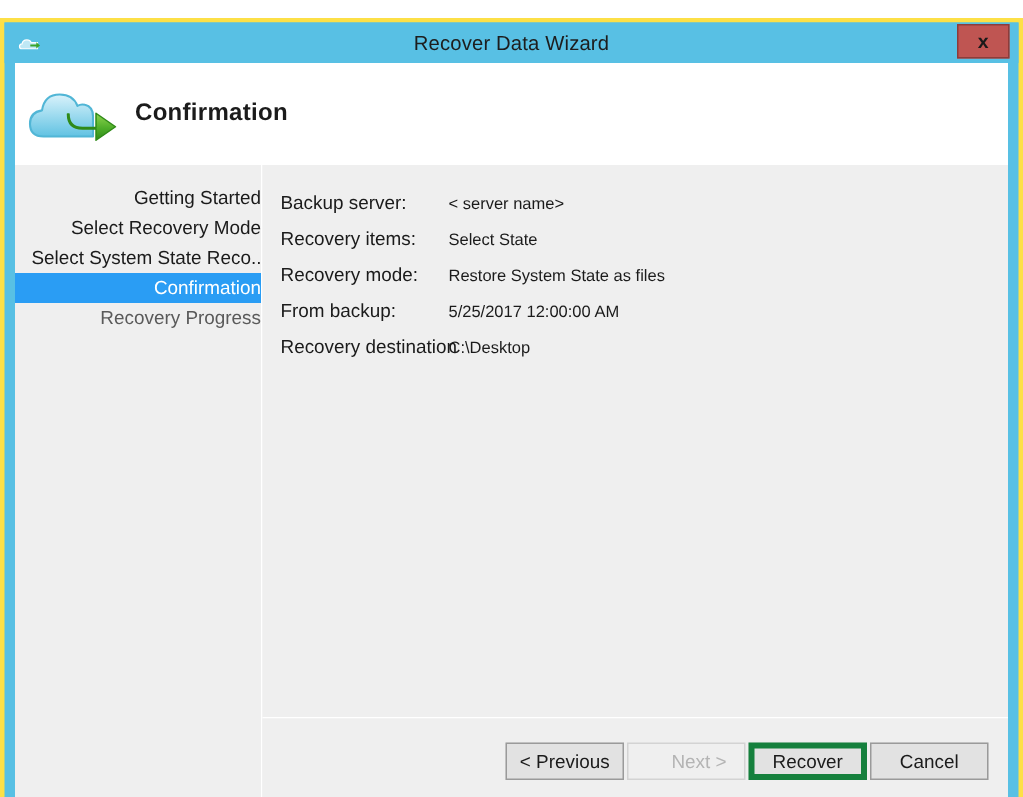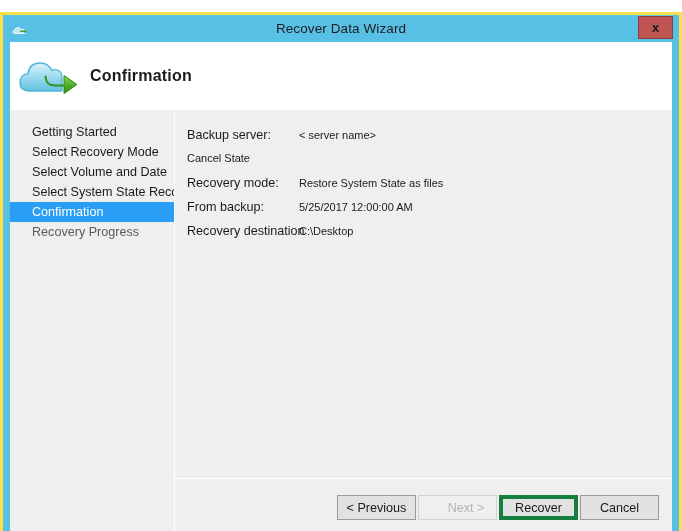--- a/index.html
+++ b/index.html
@@ -114,25 +114,26 @@
   #sidebar {
     width: 164px;
     flex: none;
     background: #efefef;
     padding-top: 12px;
     box-sizing: border-box;
   }
   .nav-item {
     height: 20px;
     line-height: 20px;
-    padding-left: 22px;
+    padding-left: 11px;
     font-size: 12.6px;
     color: #1b1b1b;
     white-space: nowrap;
     cursor: pointer;
+    text-align: right;
   }
   .nav-item.selected {
     background: #2a9df4;
     color: #ffffff;
   }
   .nav-item.disabled {
     color: #5a5a5a;
     cursor: default;
   }
 
@@ -256,37 +257,37 @@
           </svg>
         </span>
         <span id="header-title">Confirmation</span>
       </div>
 
       <div id="body">
 
         <div id="sidebar">
           <div class="nav-item">Getting Started</div>
           <div class="nav-item">Select Recovery Mode</div>
-          <div class="nav-item">Select Volume and Date</div>
           <div class="nav-item">Select System State Reco...</div>
           <div class="nav-item selected">Confirmation</div>
           <div class="nav-item disabled">Recovery Progress</div>
         </div>
 
         <div id="divider-v"></div>
 
         <div id="content-col">
 
           <div id="content">
             <div class="field-row">
               <span class="field-label">Backup server:</span>
               <span class="field-value">&lt; server name&gt;</span>
             </div>
             <div class="field-row">
-              <span class="field-value">Cancel State</span>
+              <span class="field-label">Recovery items:</span>
+              <span class="field-value">Select State</span>
             </div>
             <div class="field-row">
               <span class="field-label">Recovery mode:</span>
               <span class="field-value">Restore System State as files</span>
             </div>
             <div class="field-row">
               <span class="field-label">From backup:</span>
               <span class="field-value">5/25/2017 12:00:00 AM</span>
             </div>
             <div class="field-row">

